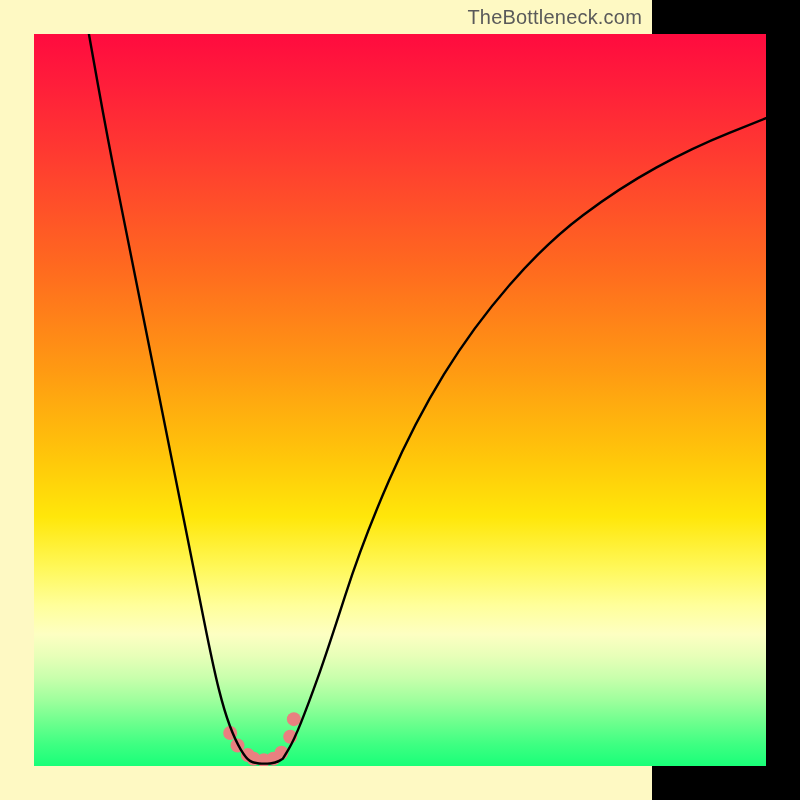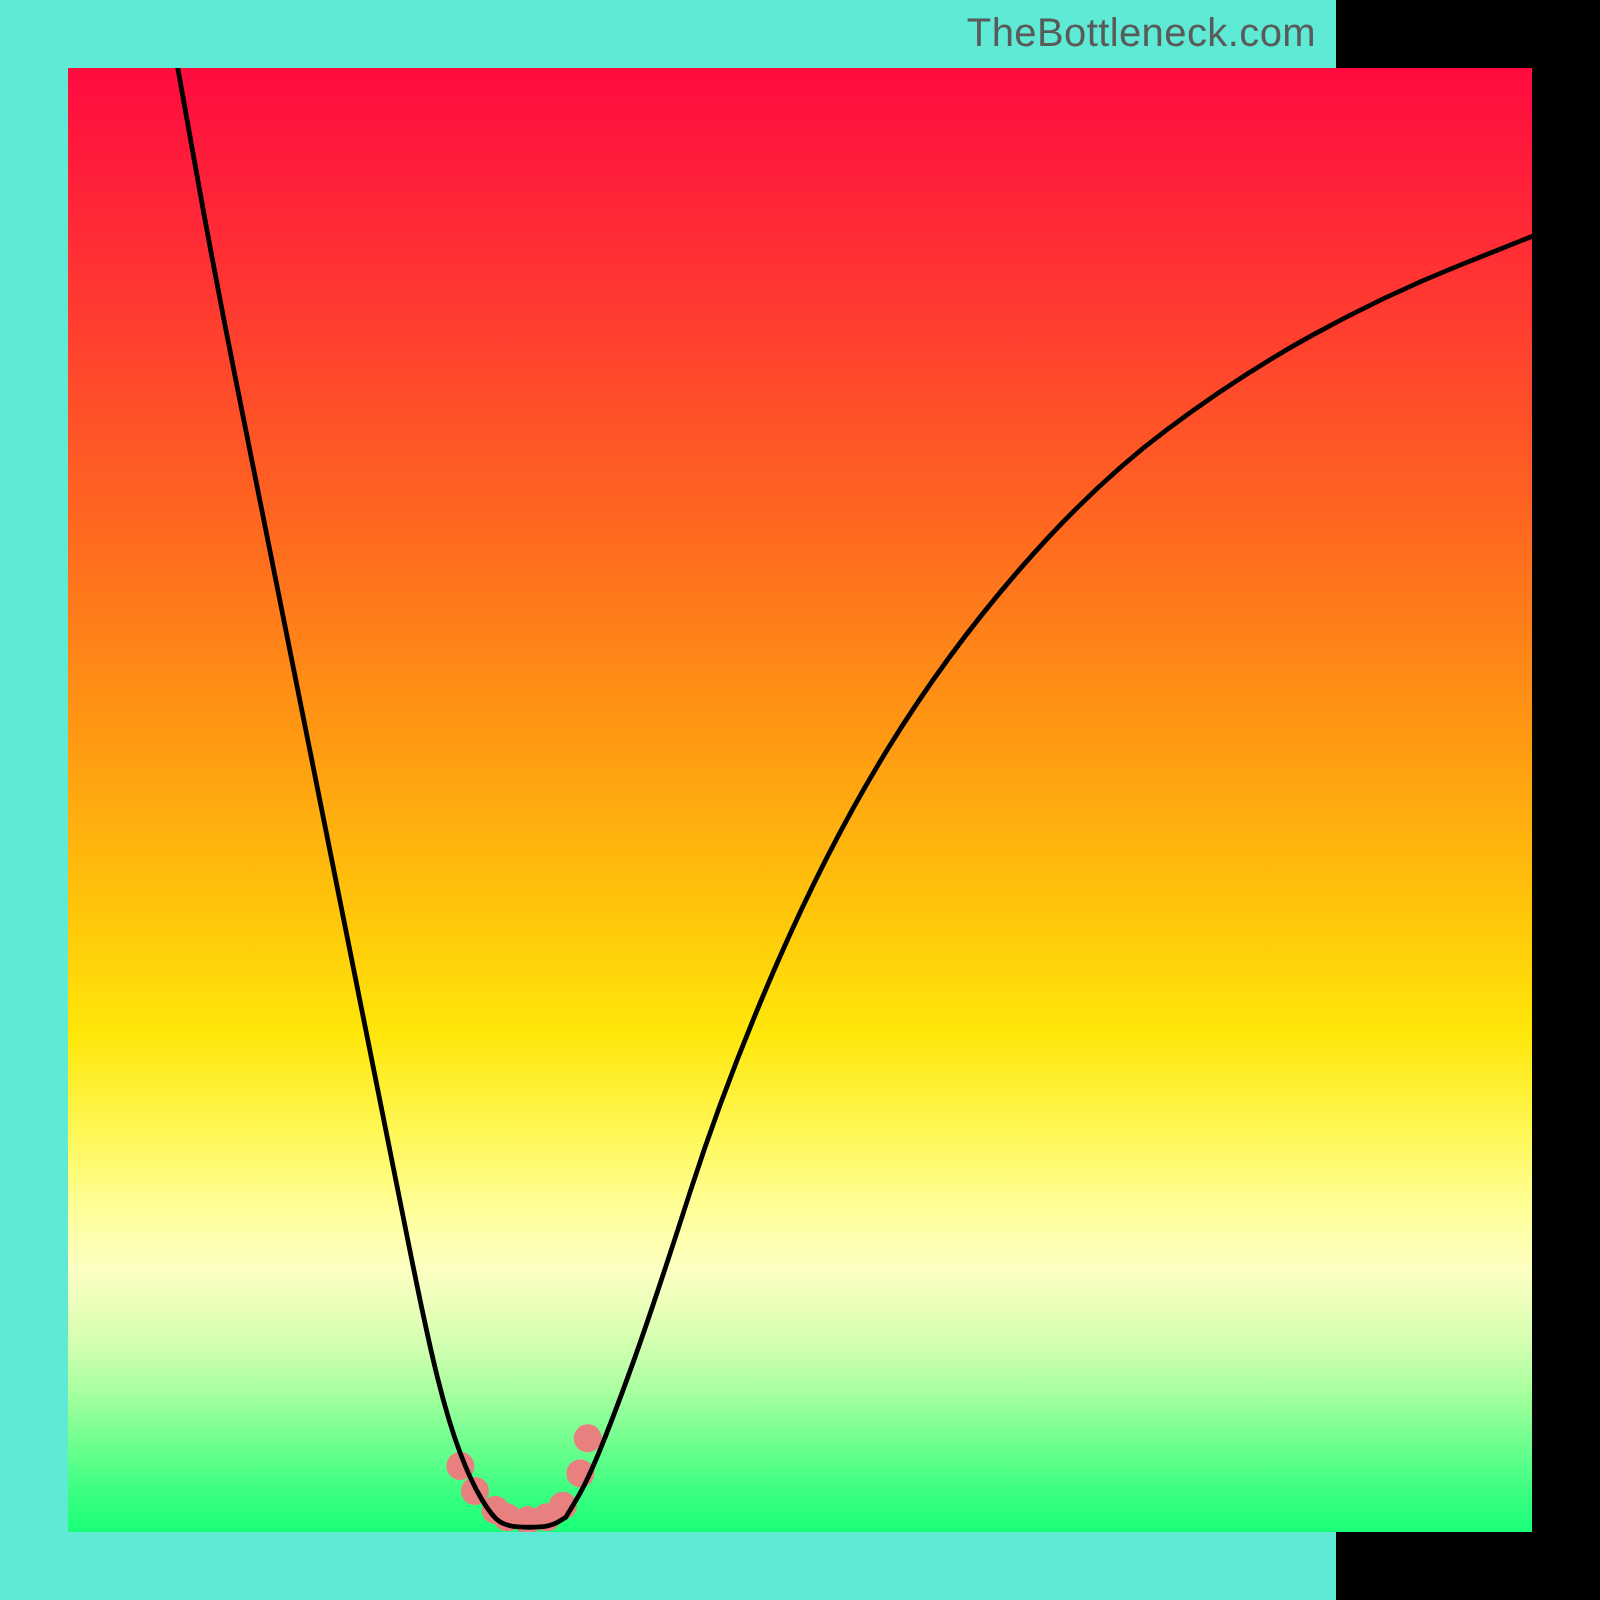--- a/index.html
+++ b/index.html
@@ -10,22 +10,21 @@
     background: #000;
     font-family: Arial, Helvetica, sans-serif;
     overflow: hidden;
   }
   .frame {
     position: absolute;
     left: 0;
     top: 0;
     width: 652px;
     height: 800px;
-    background: #5eead4;
-    padding-left: 16px;
+    background: #fef9c3;
   }
   .plot {
     position: absolute;
     left: 34px;
     top: 34px;
     width: 732px;
     height: 732px;
     
     background: linear-gradient(
       to bottom,

